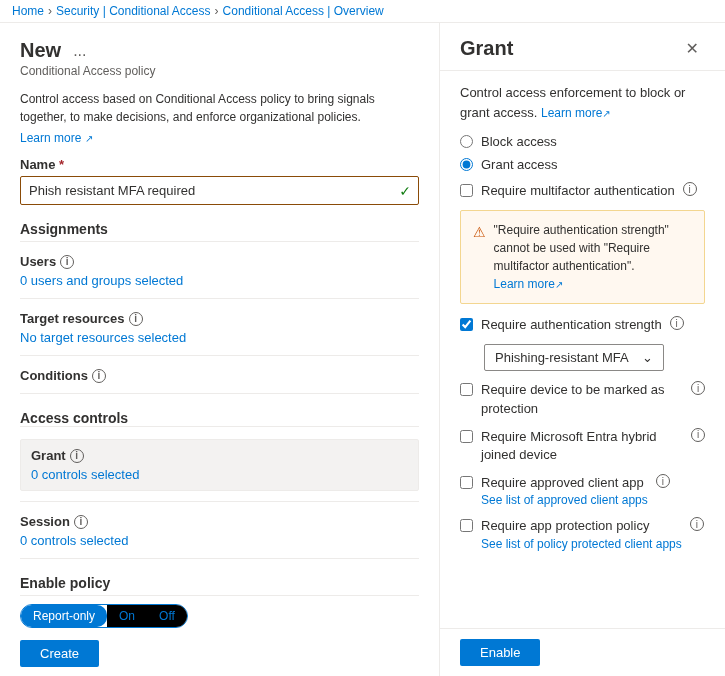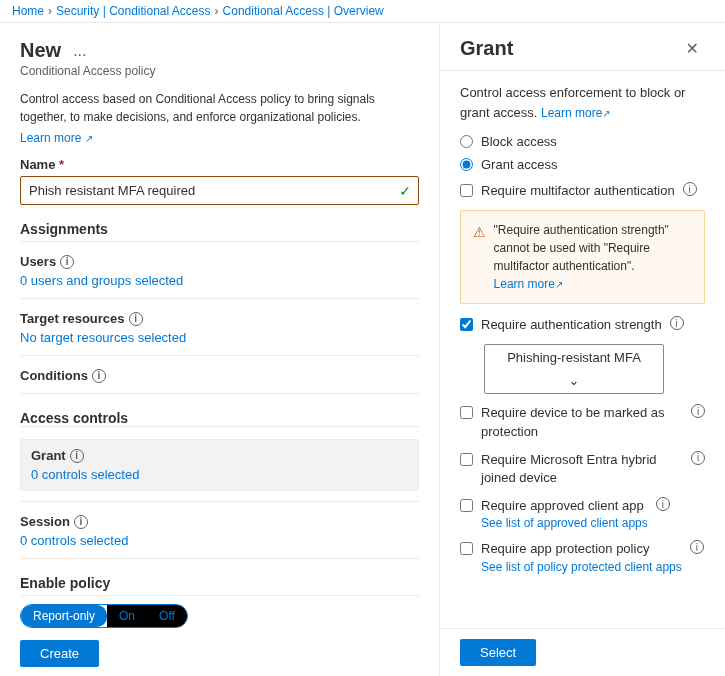--- a/index.html
+++ b/index.html
@@ -248,21 +248,20 @@
       padding: 5px 10px;
       font-size: 13px;
       margin: 4px 0 10px 24px;
       display: flex;
       align-items: center;
       justify-content: space-between;
       gap: 8px;
       width: 180px;
       cursor: pointer;
       background: #fff;
-      flex-direction: column;
     }
 
     .grant-footer {
       padding: 10px 20px;
       border-top: 1px solid #edebe9;
       flex-shrink: 0;
     }
     .select-btn {
       background: #0078d4;
       color: #fff;
@@ -461,16 +460,16 @@
         <input type="checkbox" id="appprotect" style="">
         <div>
           <div class="checkbox-label">Require app protection policy</div>
           <a href="#" class="learn-more">See list of policy protected client apps</a>
         </div>
         <span class="info-icon-circle">i</span>
       </div>
     </div>
 
     <div class="grant-footer">
-      <button class="select-btn">Select</button>
+      <button class="select-btn">Enable</button>
     </div>
   </div>
 </div>
 
 </body></html>

